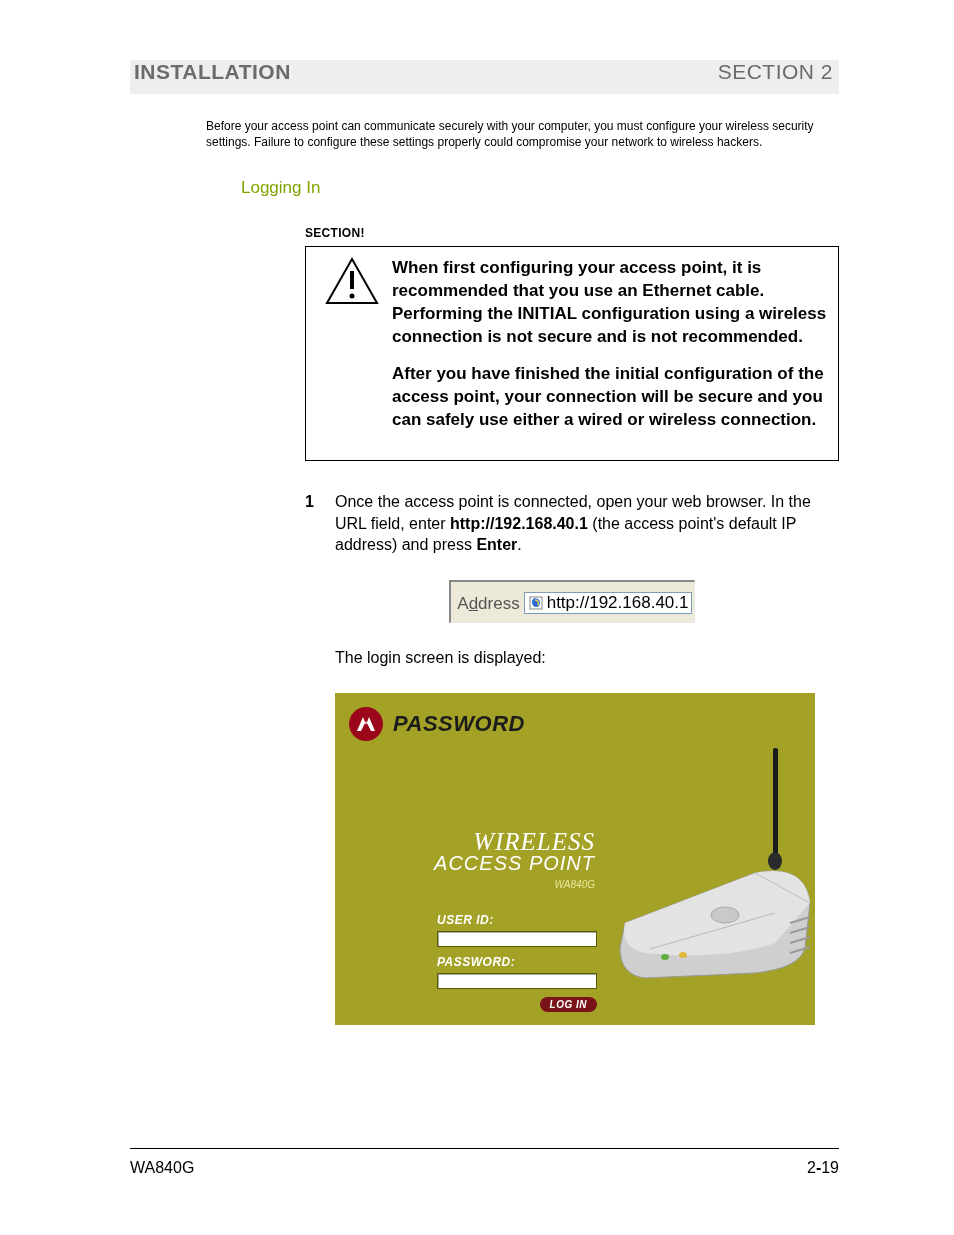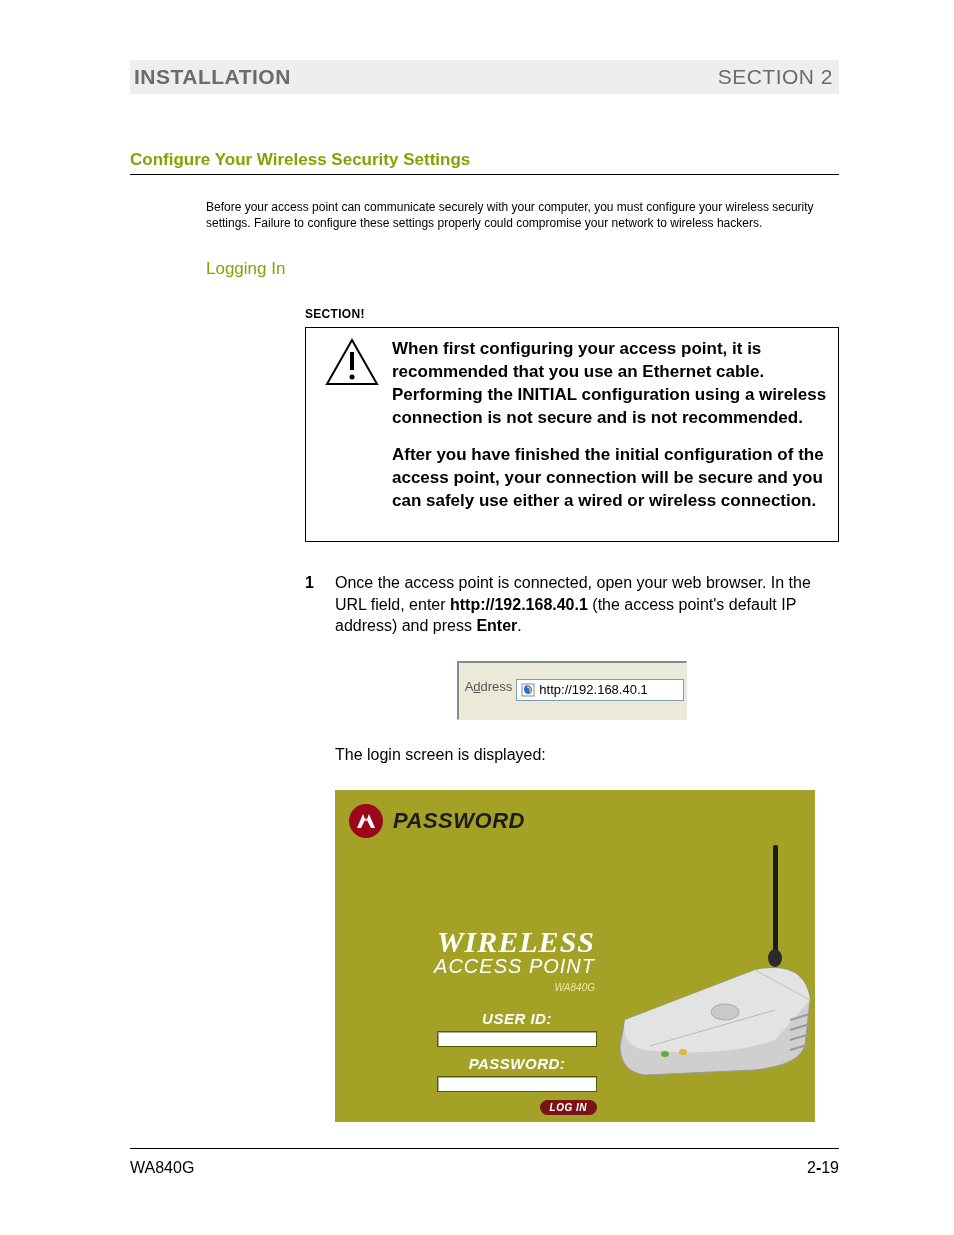--- a/index.html
+++ b/index.html
@@ -14,21 +14,20 @@
     height: 1235px;
     position: relative;
     box-sizing: border-box;
     padding: 60px 115px 0 130px;
   }
   .header-bar {
     background: #eee;
     height: 34px;
     display: flex;
     justify-content: space-between;
-    align-items: center;
     padding: 0 6px 0 4px;
   }
   .header-left {
     font-weight: bold;
     font-size: 21px;
     color: #6b6b6b;
     letter-spacing: 0.5px;
   }
   .header-right {
     font-weight: normal;
@@ -46,21 +45,21 @@
   }
   .body-text {
     margin-left: 76px;
     margin-top: 24px;
     font-size: 12px;
     line-height: 1.35;
   }
   .sub-title {
     color: #7fa500;
     font-size: 17px;
-    margin-left: 76px;
+    margin-left: 111px;
     margin-top: 28px;
     font-weight: normal;
   }
   .warning-label {
     font-size: 12px;
     font-weight: bold;
     margin-left: 175px;
     margin-top: 28px;
     letter-spacing: 0.3px;
   }
@@ -107,25 +106,25 @@
     display: flex;
     justify-content: center;
   }
   .address-bar {
     border-top: 2px solid #888;
     border-left: 2px solid #888;
     border-right: 1px solid #e8e8e8;
     border-bottom: 1px solid #e8e8e8;
     background: #ece9d8;
     display: flex;
-    align-items: flex-start;
+    align-items: flex-end;
     height: 24px;
     font-family: Tahoma, Arial, sans-serif;
-    font-size: 13px;
-    padding: 16px 2px;
+    font-size: 17px;
+    padding: 8px 2px;
   }
   .addr-label {
     padding: 0 4px;
     color: #555;
   }
   .addr-label .u { text-decoration: underline; }
   .addr-field {
     background: #fff;
     border: 1px solid #7f9db9;
     height: 20px;
@@ -179,22 +178,22 @@
   }
   .wireless-block {
     position: absolute;
     right: 220px;
     top: 135px;
     text-align: right;
     color: #fff;
   }
   .wireless-big {
     font-style: italic;
-    font-weight: bold;
-    font-size: 30px;
+    font-weight: normal;
+    font-size: 25px;
     letter-spacing: 1px;
     font-family: "Times New Roman", serif;
   }
   .wireless-sub {
     font-style: italic;
     font-size: 20px;
     letter-spacing: 1px;
     margin-top: -4px;
   }
   .wireless-model {
@@ -203,24 +202,24 @@
     color: #e8e79a;
     margin-top: 4px;
   }
   .login-form {
     position: absolute;
     left: 102px;
     top: 220px;
     width: 160px;
   }
   .login-label {
-    text-align: center;
-    font-style: italic;
-    font-weight: bold;
-    font-size: 15px;
+    text-align: left;
+    font-style: italic;
+    font-weight: bold;
+    font-size: 12px;
     color: #fff;
     letter-spacing: 0.5px;
     margin-bottom: 2px;
   }
   .login-input {
     width: 100%;
     height: 16px;
     background: #fff;
     border: 1px solid #5a5a00;
     box-sizing: border-box;
@@ -264,21 +263,20 @@
 </head>
 <body>
 
 <div class="page">
 
   <div class="header-bar">
     <div class="header-left">INSTALLATION</div>
     <div class="header-right">SECTION 2</div>
   </div>
 
-  <div class="section-title">Configure Your Wireless Security Settings</div>
 
   <div class="body-text">Before your access point can communicate securely with your computer, you must configure your wireless security settings. Failure to configure these settings properly could compromise your network to wireless hackers.</div>
 
   <div class="sub-title">Logging In</div>
 
   <div class="warning-label">SECTION!</div>
 
   <div class="warning-box">
     <div class="warning-icon-cell">
       <svg width="54" height="48" viewBox="0 0 54 48">

